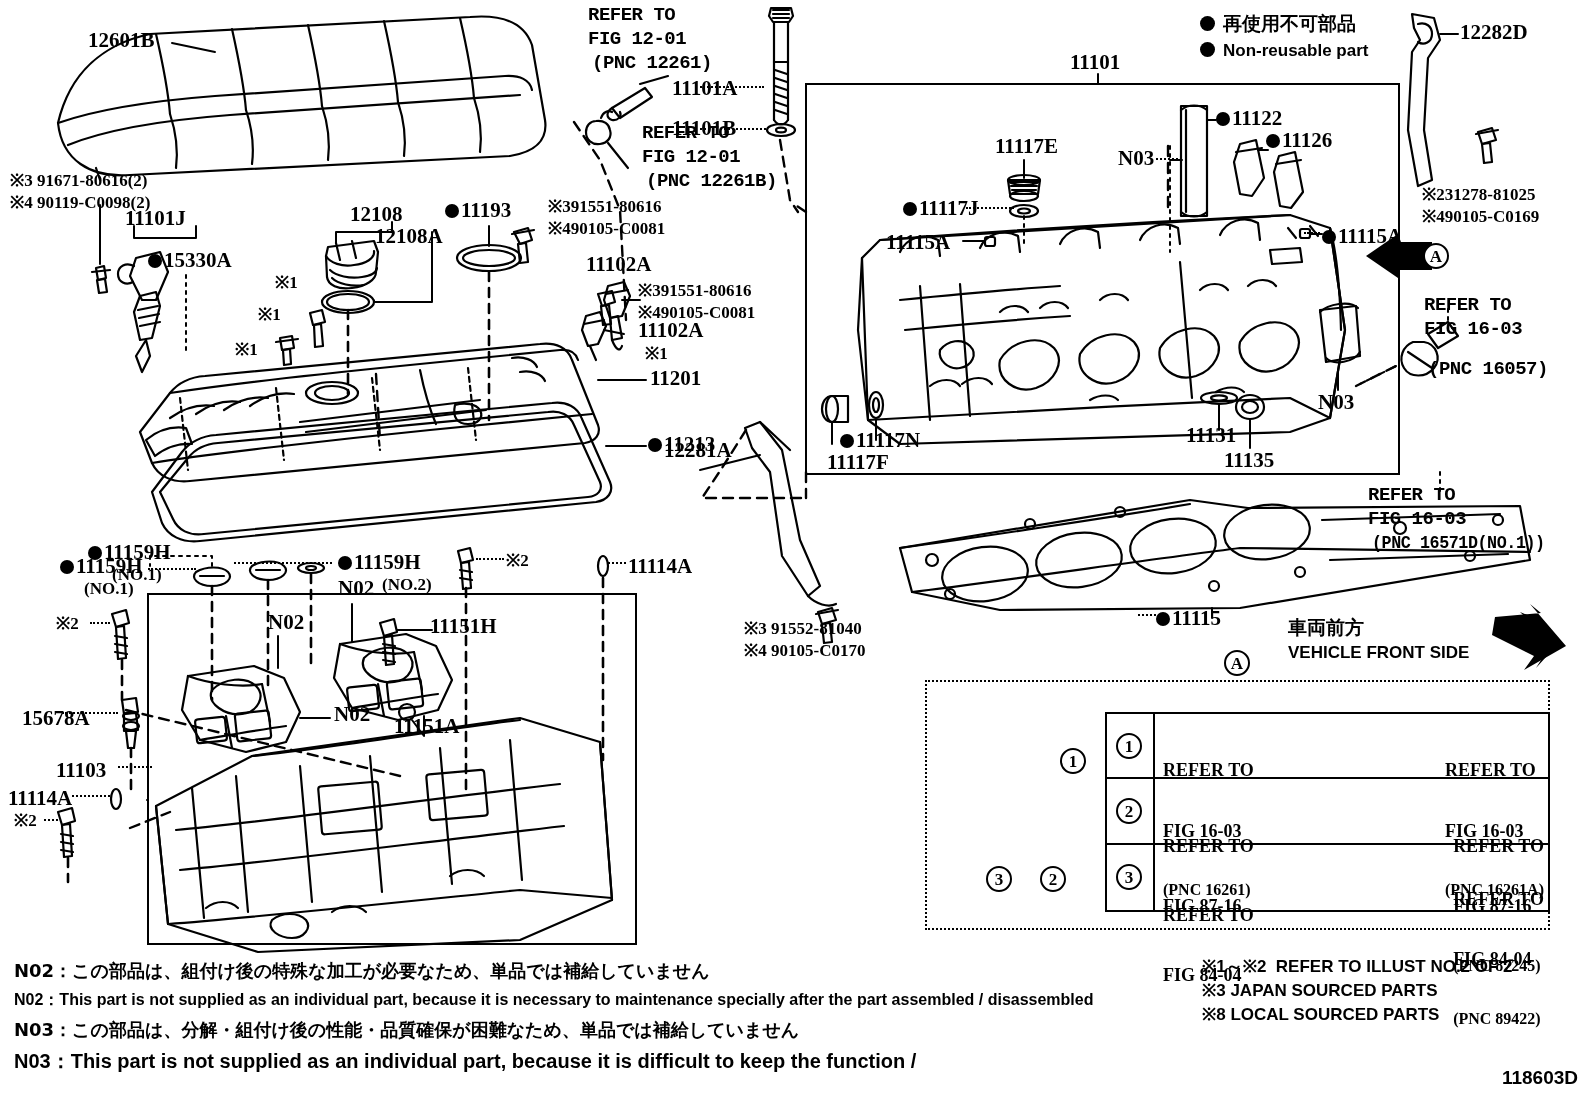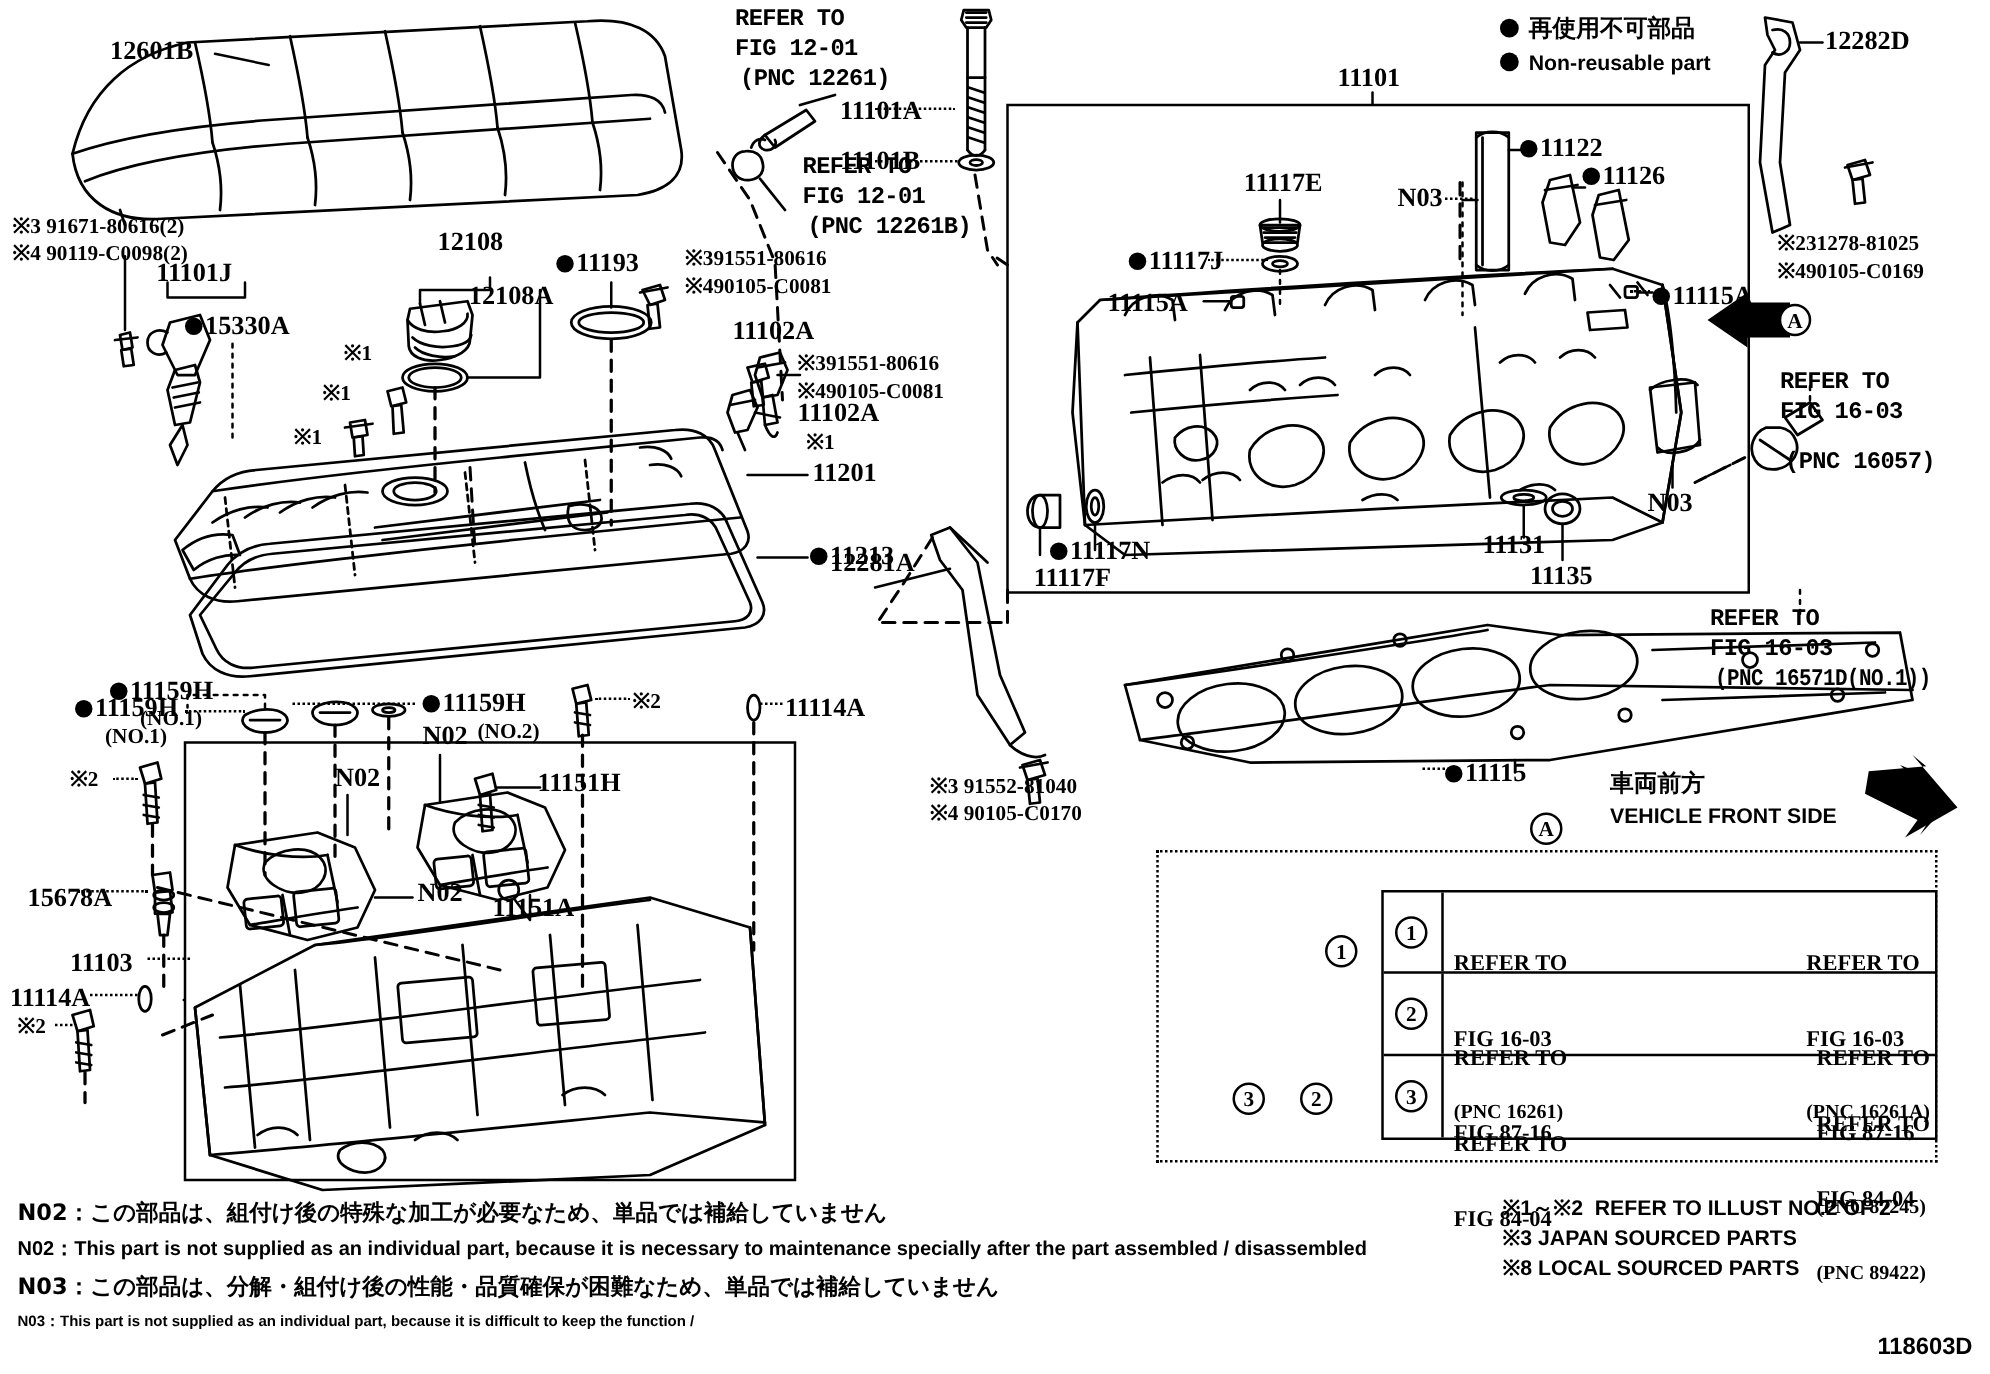--- a/index.html
+++ b/index.html
@@ -712,21 +712,21 @@
   <div id="detail-box"></div>
 
   <div class="lbl" style="left:88px; top:30px;">12601B</div>
 
   <div class="lbl sm" style="left:10px; top:172px;">※3 91671-80616(2)</div>
   <div class="lbl sm" style="left:10px; top:194px;">※4 90119-C0098(2)</div>
 
   <div class="lbl" style="left:125px; top:208px;">11101J</div>
   <div class="lbl" style="left:148px; top:250px;"><span class="dot"></span><span>15330A</span></div>
 
-  <div class="lbl" style="left:350px; top:183px;">12108</div>
+  <div class="lbl" style="left:350px; top:204px;">12108</div>
   <div class="lbl" style="left:375px; top:226px;">12108A</div>
 
   <div class="lbl" style="left:445px; top:200px;"><span class="dot"></span><span>11193</span></div>
 
   <div class="lbl sm" style="left:275px; top:274px;">※1</div>
   <div class="lbl sm" style="left:258px; top:306px;">※1</div>
   <div class="lbl sm" style="left:235px; top:341px;">※1</div>
   <div class="lbl sm" style="left:645px; top:345px;">※1</div>
 
   <div class="lbl sm" style="left:548px; top:198px;">※391551-80616</div>
@@ -887,21 +887,21 @@
     </div>
   </div>
 
   <div class="circ" style="left:1060px; top:748px;">1</div>
   <div class="circ" style="left:1040px; top:866px;">2</div>
   <div class="circ" style="left:986px; top:866px;">3</div>
 
   <div class="lbl jp" style="left:14px; top:962px; font-size:18px;">N02：この部品は、組付け後の特殊な加工が必要なため、単品では補給していません</div>
   <div class="lbl note" style="left:14px; top:992px; font-size:16px;">N02：This part is not supplied as an individual part, because it is necessary to maintenance specially after the part assembled / disassembled</div>
   <div class="lbl jp" style="left:14px; top:1021px; font-size:18px;">N03：この部品は、分解・組付け後の性能・品質確保が困難なため、単品では補給していません</div>
-  <div class="lbl note" style="left:14px; top:1051px; font-size:12px;text-align:center;">N03：This part is not supplied as an individual part, because it is difficult to keep the function /</div>
+  <div class="lbl note" style="left:14px; top:1051px; font-size:20px;text-align:center;">N03：This part is not supplied as an individual part, because it is difficult to keep the function /</div>
   <div class="lbl note" style="left:52px; top:1074px; font-size:16px;margin-top:48px;">quality of parts  assembled / disassembled</div>
 
   <div class="lbl note" style="left:1202px; top:958px; font-size:17px;">※1～※2  REFER TO ILLUST NO.2 OF 2</div>
   <div class="lbl note" style="left:1202px; top:982px; font-size:17px;">※3 JAPAN SOURCED PARTS</div>
   <div class="lbl note" style="left:1202px; top:1006px; font-size:17px;">※8 LOCAL SOURCED PARTS</div>
 
   <div id="figid">118603D</div>
 
 </div>
 

